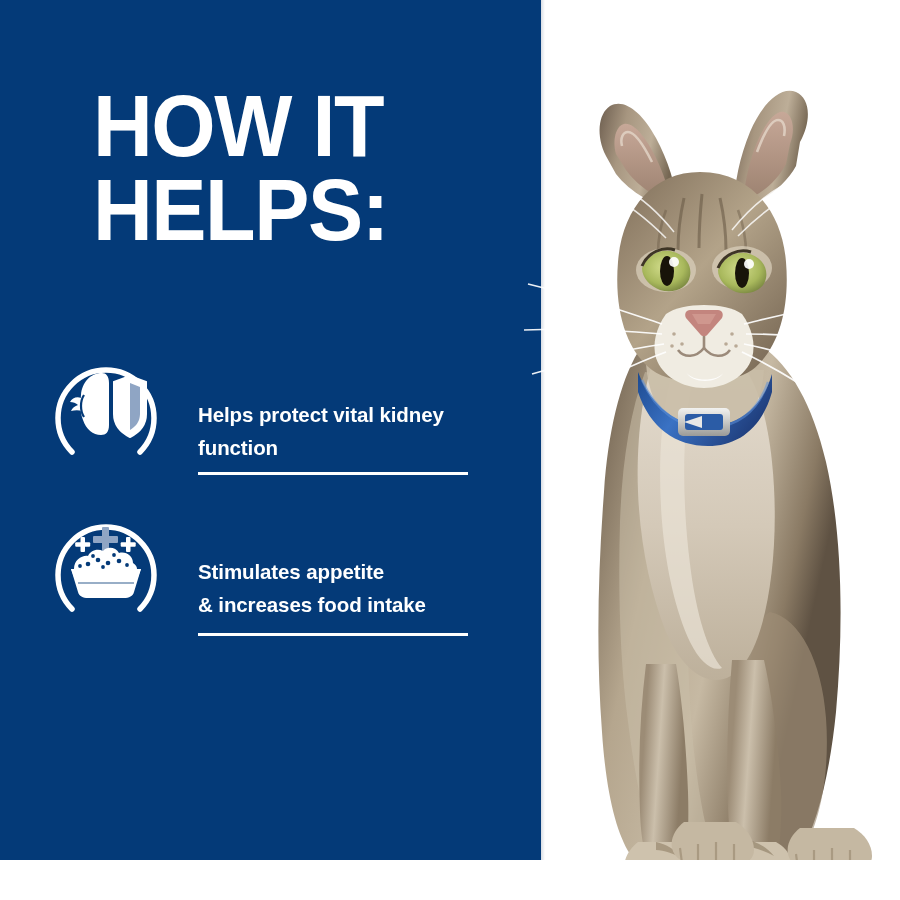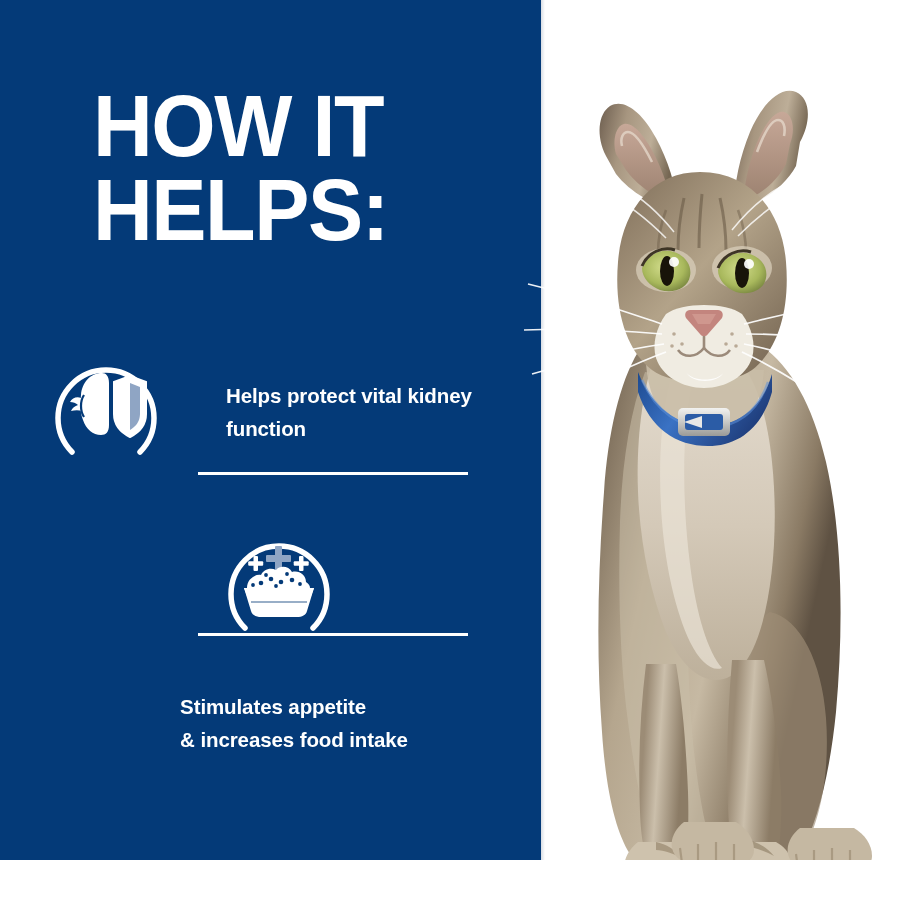--- a/index.html
+++ b/index.html
@@ -55,26 +55,25 @@
     white-space: pre-line;
     z-index: 4;
   }
 
   
   .benefit-row {
     position: absolute;
     left: 44px;
     width: 470px;
     display: flex;
-    align-items: center;
+    align-items: flex-end;
     z-index: 4;
-    gap: 28px;
   }
   #row-0 { top: 340px; }
-  #row-1 { top: 516px; flex-direction: column; }
+  #row-1 { top: 497px; }
   #row-2 { top: 660px; }
 
   .benefit-icon {
     width: 124px;
     height: 124px;
     flex: 0 0 124px;
     position: relative;
   }
   .benefit-icon svg { display: block; width: 124px; height: 124px; }
 

